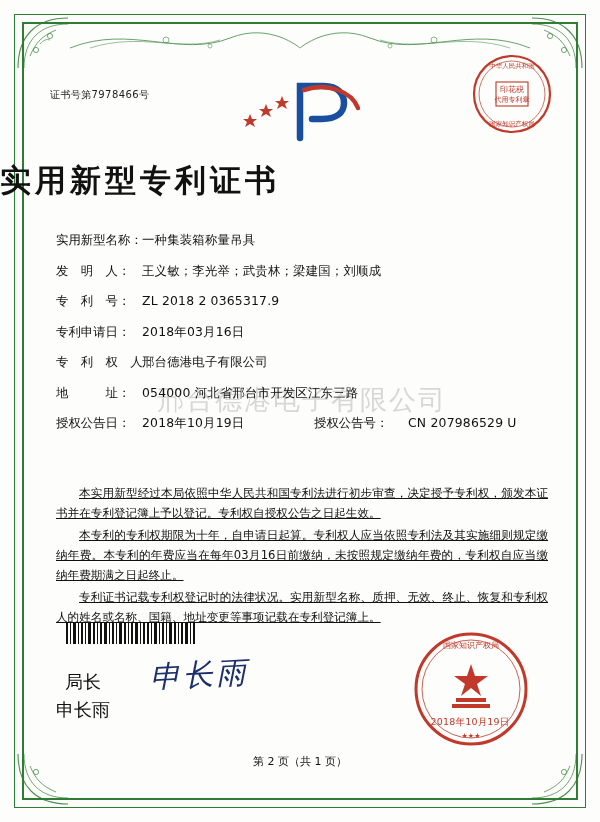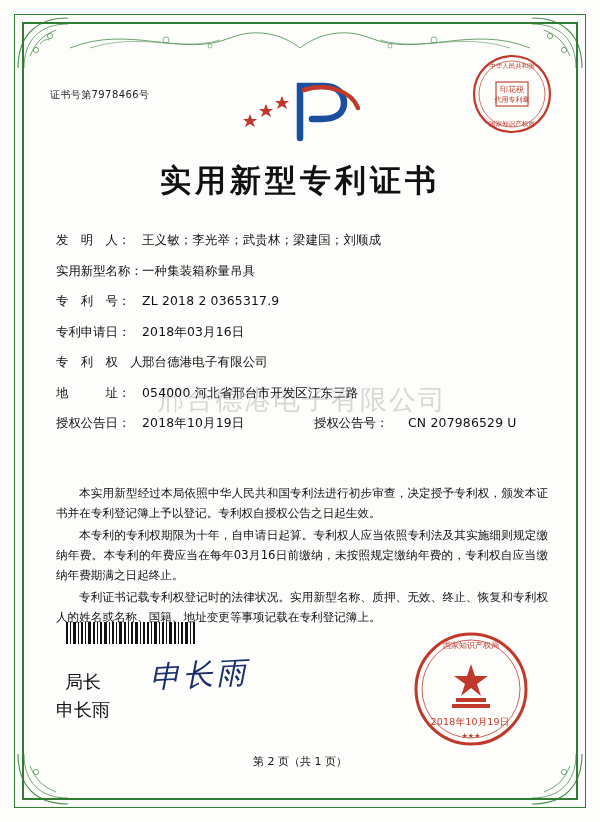--- a/index.html
+++ b/index.html
@@ -71,21 +71,20 @@
 
   .red-seal {
     position: absolute;
     right: 46px; top: 52px;
     width: 84px; height: 84px;
   }
 
   .main-title {
     position: absolute;
     left: 0; right: 0; top: 160px;
-    text-align: center;
     font-family: "DejaVu Serif", "Liberation Serif", serif;
     font-size: 31px;
     font-weight: bold;
     letter-spacing: 4px;
     color: #111;
   }
 
   
   .fields {
     position: absolute;
@@ -132,20 +131,21 @@
     top: 484px;
     width: 492px;
     font-size: 11.6px;
     line-height: 1.72;
     color: #111;
     text-align: justify;
   }
   .body-text p {
     margin: 0 0 2px 0;
     text-indent: 23px;
+    text-decoration: underline;
   }
 
   
   .barcode {
     position: absolute;
     left: 66px;
     top: 622px;
     width: 132px;
     height: 22px;
   }
@@ -296,27 +296,27 @@
     </svg>
   </div>
 
   <div class="main-title">实用新型专利证书</div>
 
   <div class="watermark">邢台德港电子有限公司</div>
 
   <div class="fields">
 
     <div class="field-row">
+      <div class="f-label">实用新型名称：</div>
+      <div class="f-value">一种集装箱称量吊具</div>
+    </div>
+
+    <div class="field-row">
       <div class="f-label">发　明　人：</div>
       <div class="f-value">王义敏；李光举；武贵林；梁建国；刘顺成</div>
-    </div>
-
-    <div class="field-row">
-      <div class="f-label">实用新型名称：</div>
-      <div class="f-value">一种集装箱称量吊具</div>
     </div>
 
     <div class="field-row">
       <div class="f-label">专　利　号：</div>
       <div class="f-value">ZL 2018 2 0365317.9</div>
     </div>
 
     <div class="field-row">
       <div class="f-label">专利申请日：</div>
       <div class="f-value">2018年03月16日</div>

